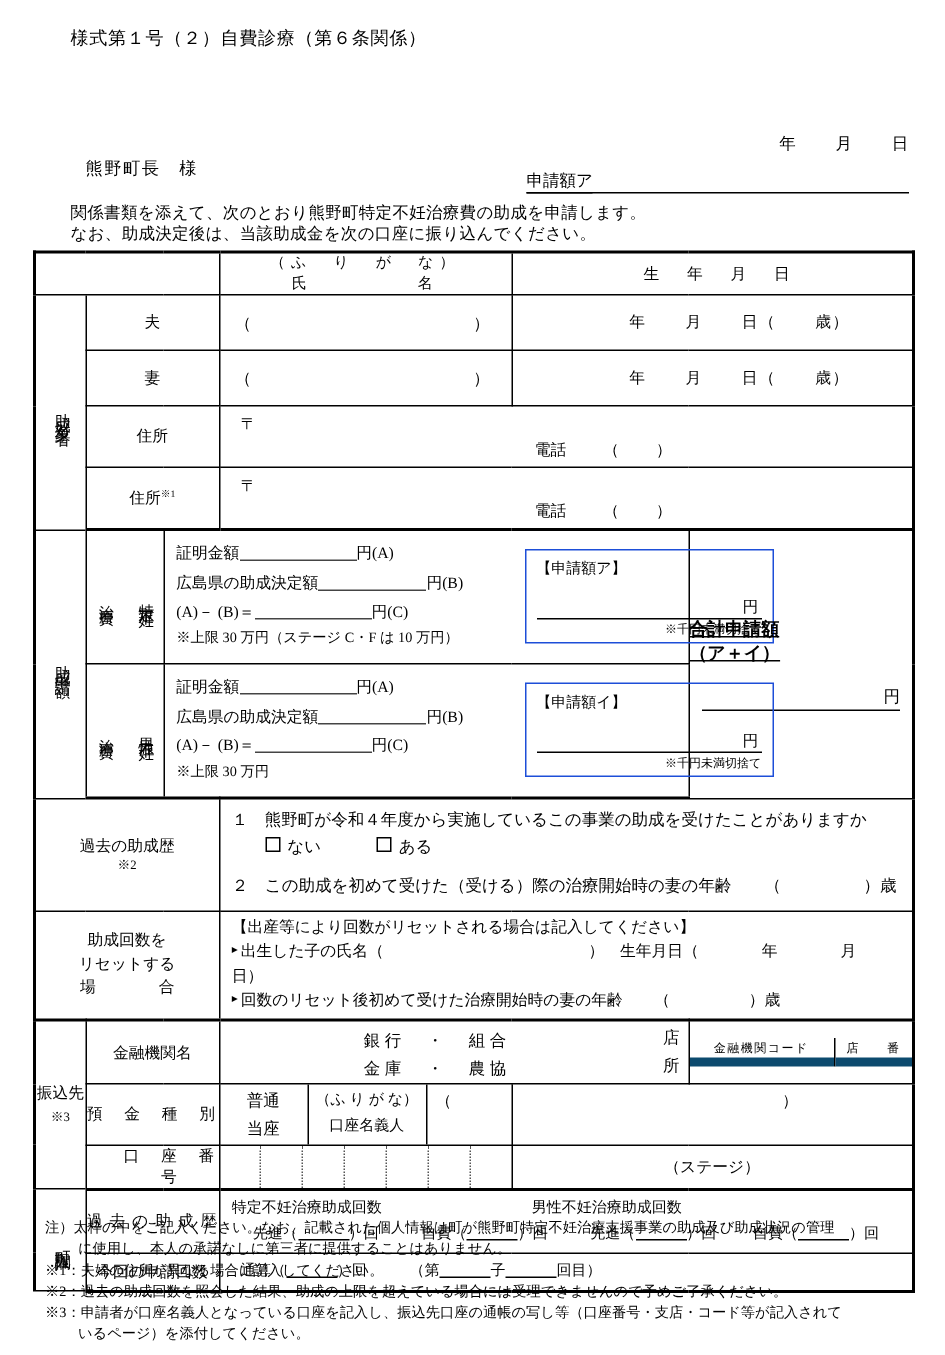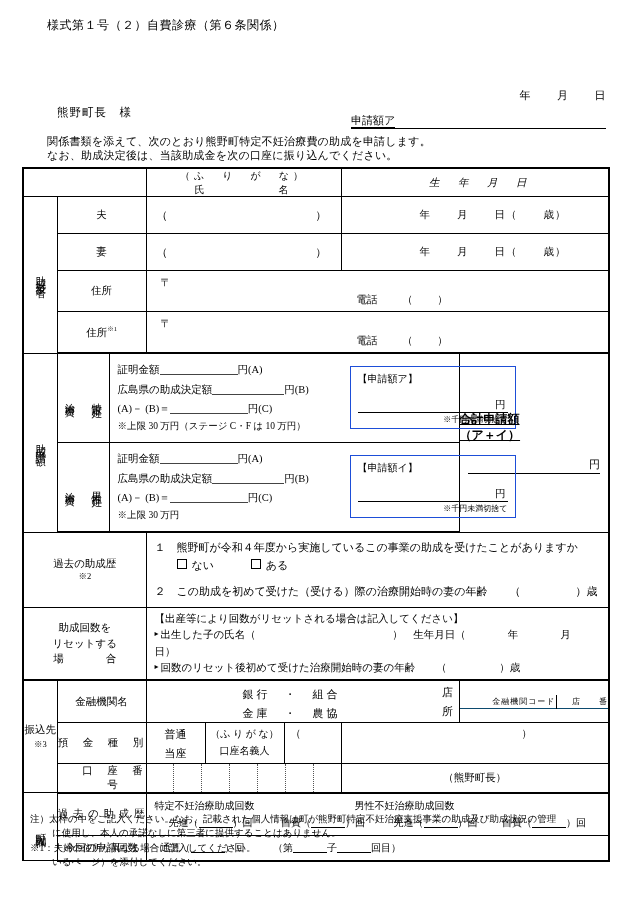--- a/index.html
+++ b/index.html
@@ -29,21 +29,21 @@
   .thick-l{border-left:2px solid #000 !important;}
   .thick-r{border-right:2px solid #000 !important;}
   .thick-t{border-top:2px solid #000 !important;}
   .thick-b{border-bottom:2px solid #000 !important;}
   .ctr{text-align:center;}
   .vtext{
     writing-mode:vertical-rl;text-orientation:upright;
     margin:0 auto;letter-spacing:3px;line-height:1.15;
   }
   .vwrap{display:flex;align-items:center;justify-content:center;height:100%;}
-  .sp4{letter-spacing:4px;font-style:italic;}
+  .sp4{letter-spacing:4px;}
   .sup{font-size:6.5px;vertical-align:super;}
   .furi{text-align:center;font-size:10px;letter-spacing:4px;line-height:1.35;}
   .nameparen{padding-left:10px;font-size:11px;}
   .nameparen .close{float:right;padding-right:14px;}
   .birth{font-size:10.5px;padding-left:78px;letter-spacing:1px;}
   .birth i{font-style:normal;}
   .b-y{margin-right:26px;} .b-m{margin-right:26px;} .b-d{margin-right:2px;}
   .addr{position:relative;height:100%;}
   .addr .zip{padding:2px 0 0 14px;font-size:10.5px;}
   .addr .tel{padding:3px 0 2px 0;margin-left:210px;font-size:10.5px;}
@@ -67,21 +67,21 @@
   .hist{padding:4px 0 4px 8px;line-height:1.6;font-size:11px;}
   .cb{display:inline-block;width:8px;height:8px;border:1px solid #000;margin-right:5px;vertical-align:0px;}
   .reset{padding:3px 0 3px 8px;line-height:1.55;font-size:10.5px;}
   .reset .bul{font-size:8px;vertical-align:2px;margin-right:2px;}
 
   
   .bankname{display:flex;align-items:stretch;height:100%;}
   .bankname .kinds{flex:1;text-align:center;font-size:11px;line-height:1.7;padding-top:4px;letter-spacing:3px;}
   .bankname .tenpo{flex:0 0 22px;text-align:center;font-size:11px;line-height:1.7;padding-top:2px;}
   .codegrid{display:flex;flex-direction:column;height:100%;}
-  .codegrid .ch{border-bottom:1px solid #0c4a6e;text-align:right;font-size:8px;letter-spacing:1px;padding:1px 0;}
+  .codegrid .ch{border-bottom:6px solid #0c4a6e;text-align:center;font-size:8px;letter-spacing:1px;padding:1px 0;}
   .codegrid .cc{flex:1;display:flex;}
   .codegrid .cc i{flex:1;border-right:1px dotted #555;}
   .codegrid .cc i:last-child{border-right:none;}
   .acctcells{display:flex;height:100%;}
   .acctcells i{flex:1;border-right:1px dotted #555;}
   .acctcells i:last-child{border-right:none;}
 
   
   .town{padding:3px 0 3px 8px;line-height:1.75;font-size:10px;}
   .town .hdr span{display:inline-block;}
@@ -371,21 +371,21 @@
               <i></i>
               <i></i>
               <i></i>
               <i></i>
               <i></i>
               <i></i>
               <i></i>
             </div>
       </td>
       <td class="thick-b thick-r" colspan="2" class3="">
-        <div class="ctr">（熊野町長）</div>
+        <div class="ctr">（ステージ）</div>
       </td>
     </tr>
 
     <tr>
       <td class="thick-l ctr" rowspan="2">
         <div class="vwrap">
               <div class="vtext" style="letter-spacing:1px;">町記入欄</div>
             </div>
       </td>
       <td class="ctr" colspan="2" style="height:38px;letter-spacing:1px;">過 去 の 助 成 歴</td>
@@ -413,16 +413,18 @@
         </div>
       </td>
     </tr>
   </tbody>
     </table>
 
   <div class="notes">
     <p>注）太枠の中をご記入ください。なお、記載された個人情報は町が熊野町特定不妊治療支援事業の助成及び助成状況の管理</p>
     <p class="ind">に使用し、本人の承諾なしに第三者に提供することはありません。</p>
     <p>※1：夫婦の住所が異なる場合に記入してください。</p>
+    <p>※2：過去の助成回数を照会した結果、助成の上限を超えている場合には受理できませんので予めご了承ください。</p>
+    <p>※3：申請者が口座名義人となっている口座を記入し、振込先口座の通帳の写し等（口座番号・支店・コード等が記入されて</p>
     <p class="ind">いるページ）を添付してください。</p>
   </div>
 
 </div>
 
 </body></html>

